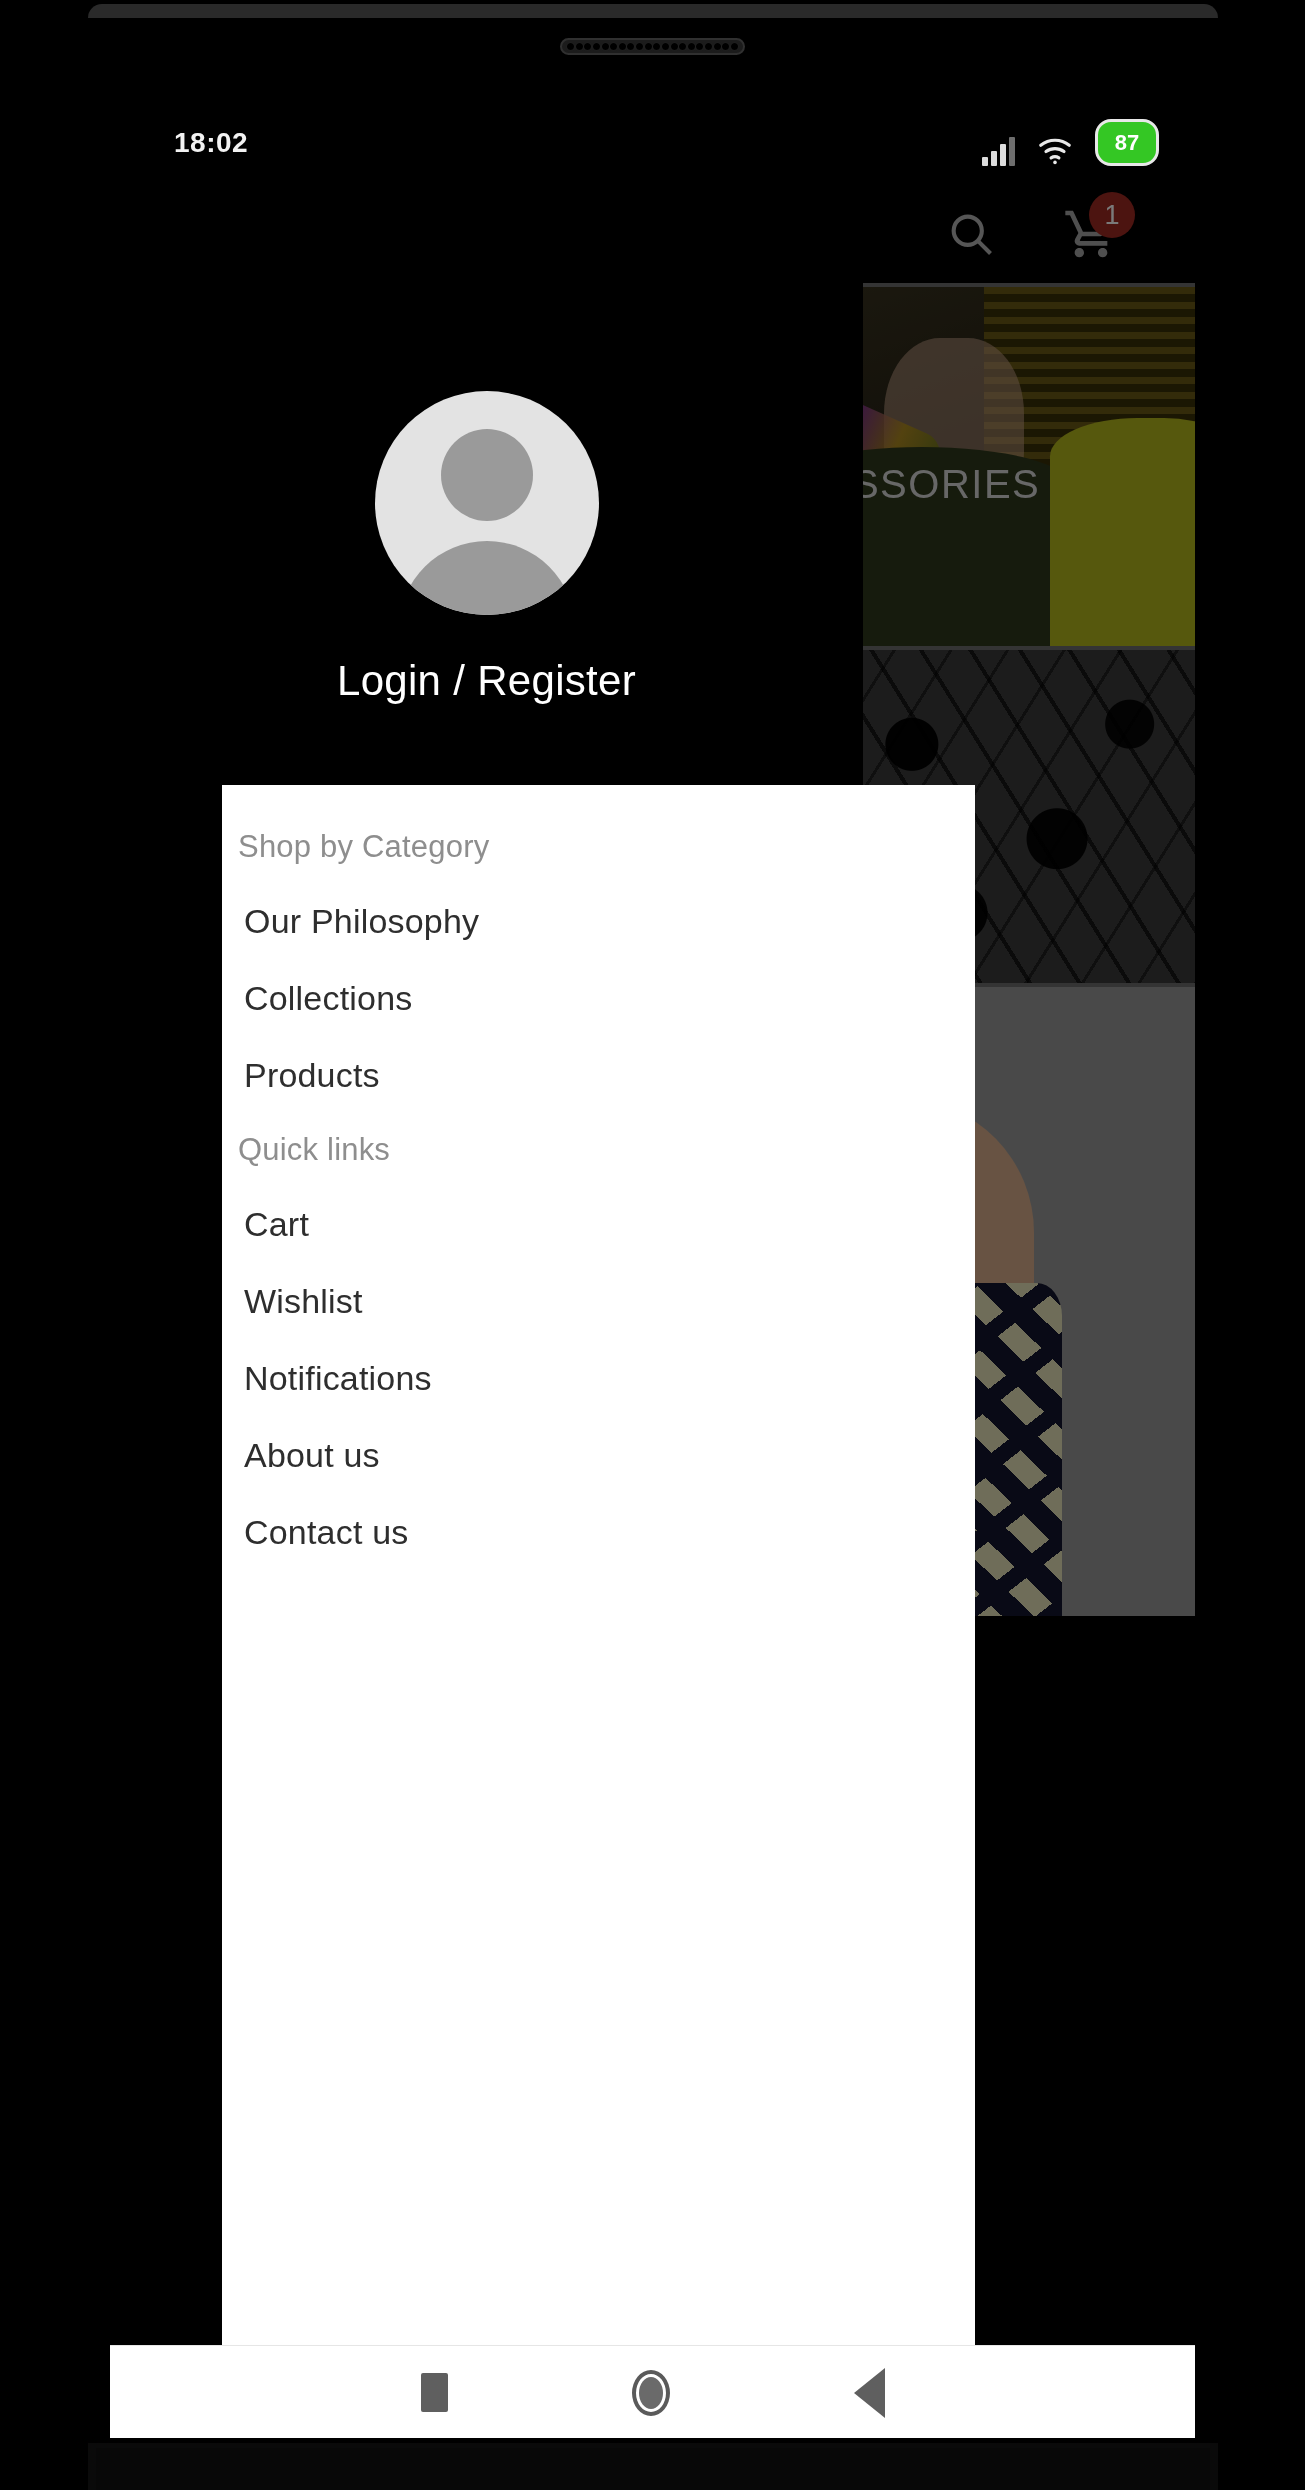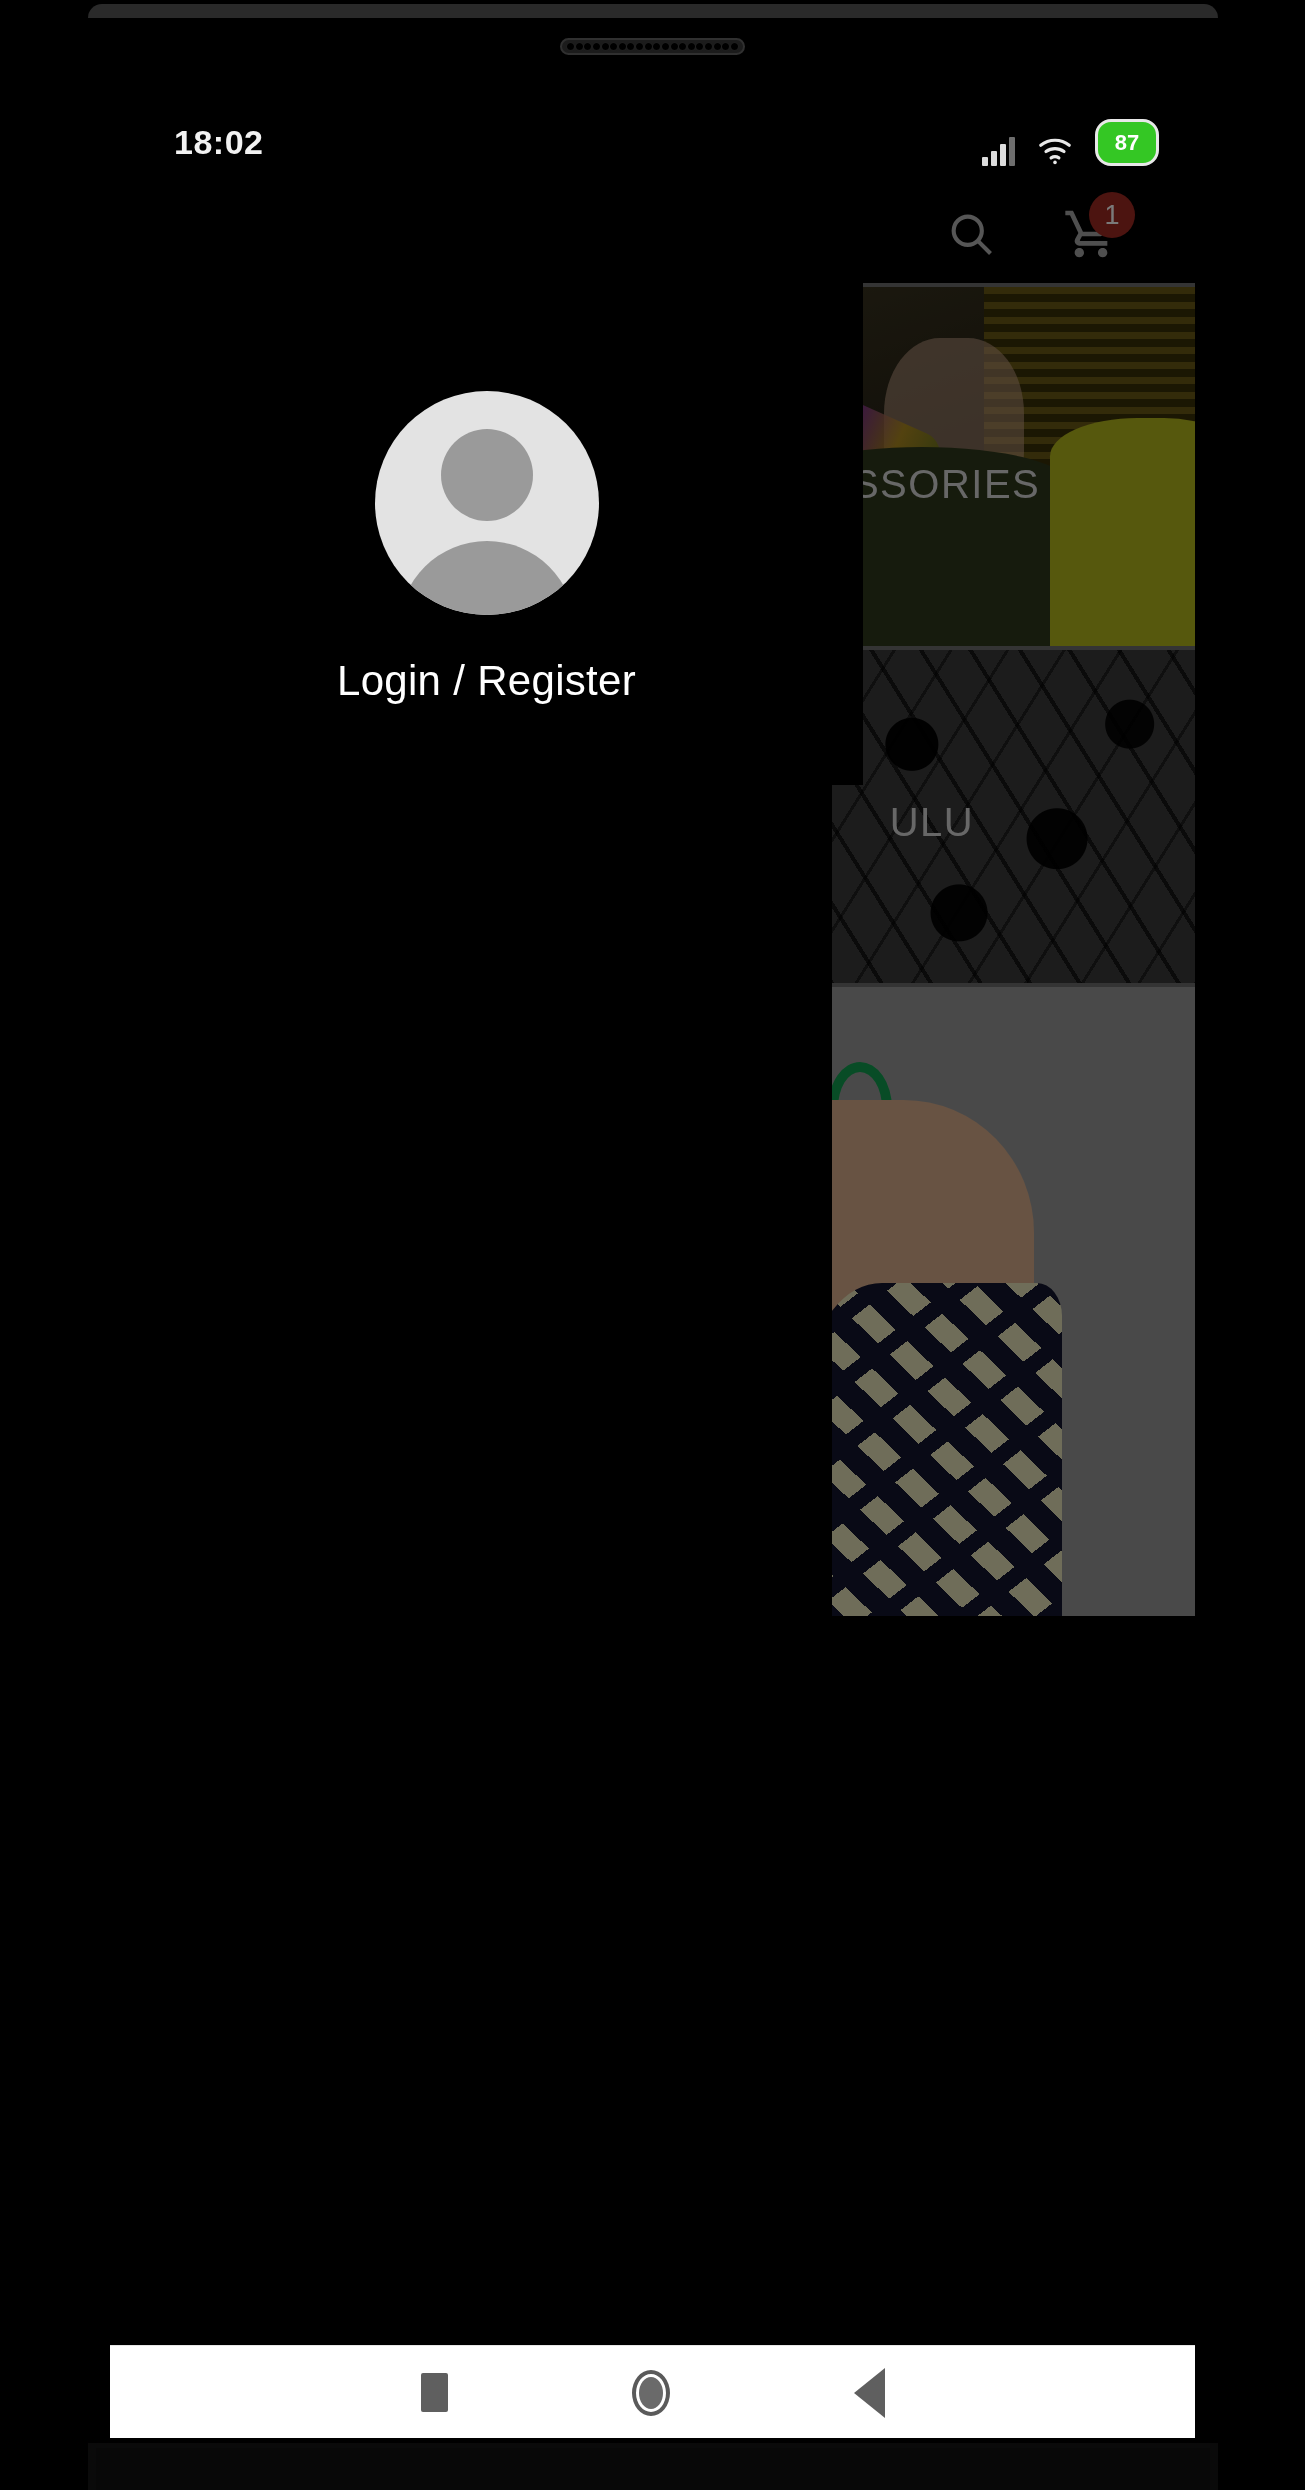--- a/index.html
+++ b/index.html
@@ -82,21 +82,21 @@
     width: 1085px; height: 85px;
     display: flex;
     align-items: center;
     justify-content: space-between;
     padding: 0 36px 0 64px;
     box-sizing: border-box;
     color: #fff;
     z-index: 60;
   }
   #status-clock {
-    font-size: 34px;
+    font-size: 28px;
     font-weight: bold;
     letter-spacing: 0.5px;
     color: #f2f2f2;
   }
   #status-icons {
     display: flex;
     align-items: flex-end;
     gap: 22px;
   }
   .signal-bars {
@@ -428,20 +428,35 @@
     <div id="drawer">
 
       <div id="drawer-header">
         <div id="avatar">
           <div id="avatar-head"></div>
           <div id="avatar-body"></div>
         </div>
         <div id="login-label">Login / Register</div>
       </div>
 
+      <div id="drawer-list">
+
+        <div class="section-title">Shop by Category</div>
+        <div class="menu-item">Our Philosophy</div>
+        <div class="menu-item">Collections</div>
+        <div class="menu-item">Products</div>
+
+        <div class="section-title">Quick links</div>
+        <div class="menu-item">Cart</div>
+        <div class="menu-item">Wishlist</div>
+        <div class="menu-item">Notifications</div>
+        <div class="menu-item">About us</div>
+        <div class="menu-item">Contact us</div>
+
+      </div>
     </div>
 
     <div id="status-bar">
       <div id="status-clock">18:02</div>
       <div id="status-icons">
         <div class="signal-bars">
           <i></i>
             <i></i>
             <i></i>
             <i></i>

